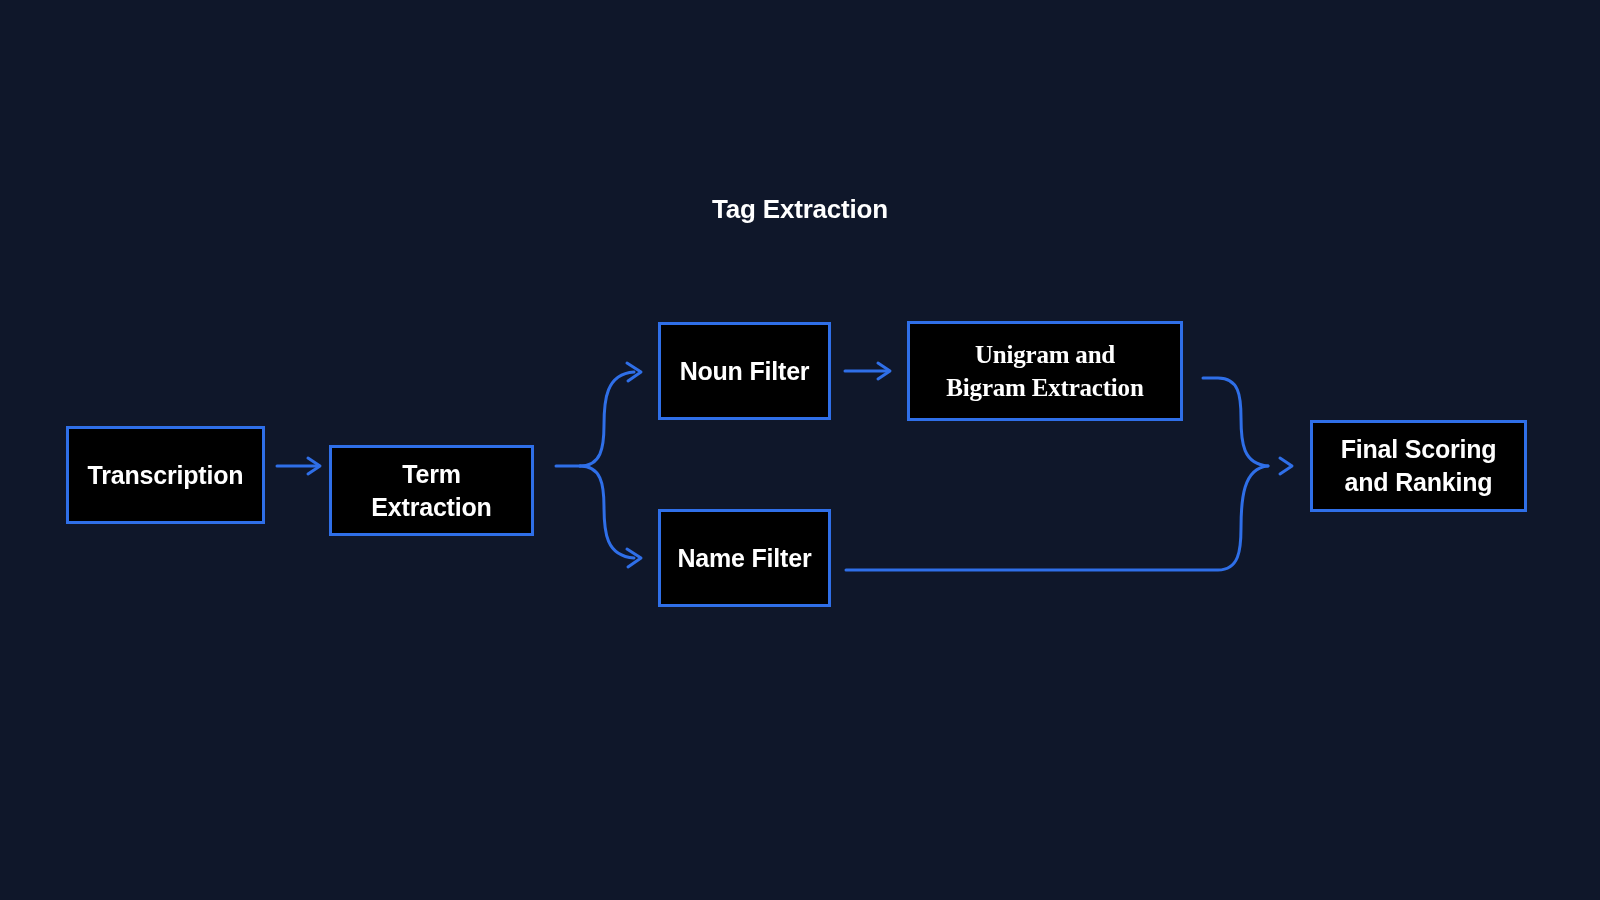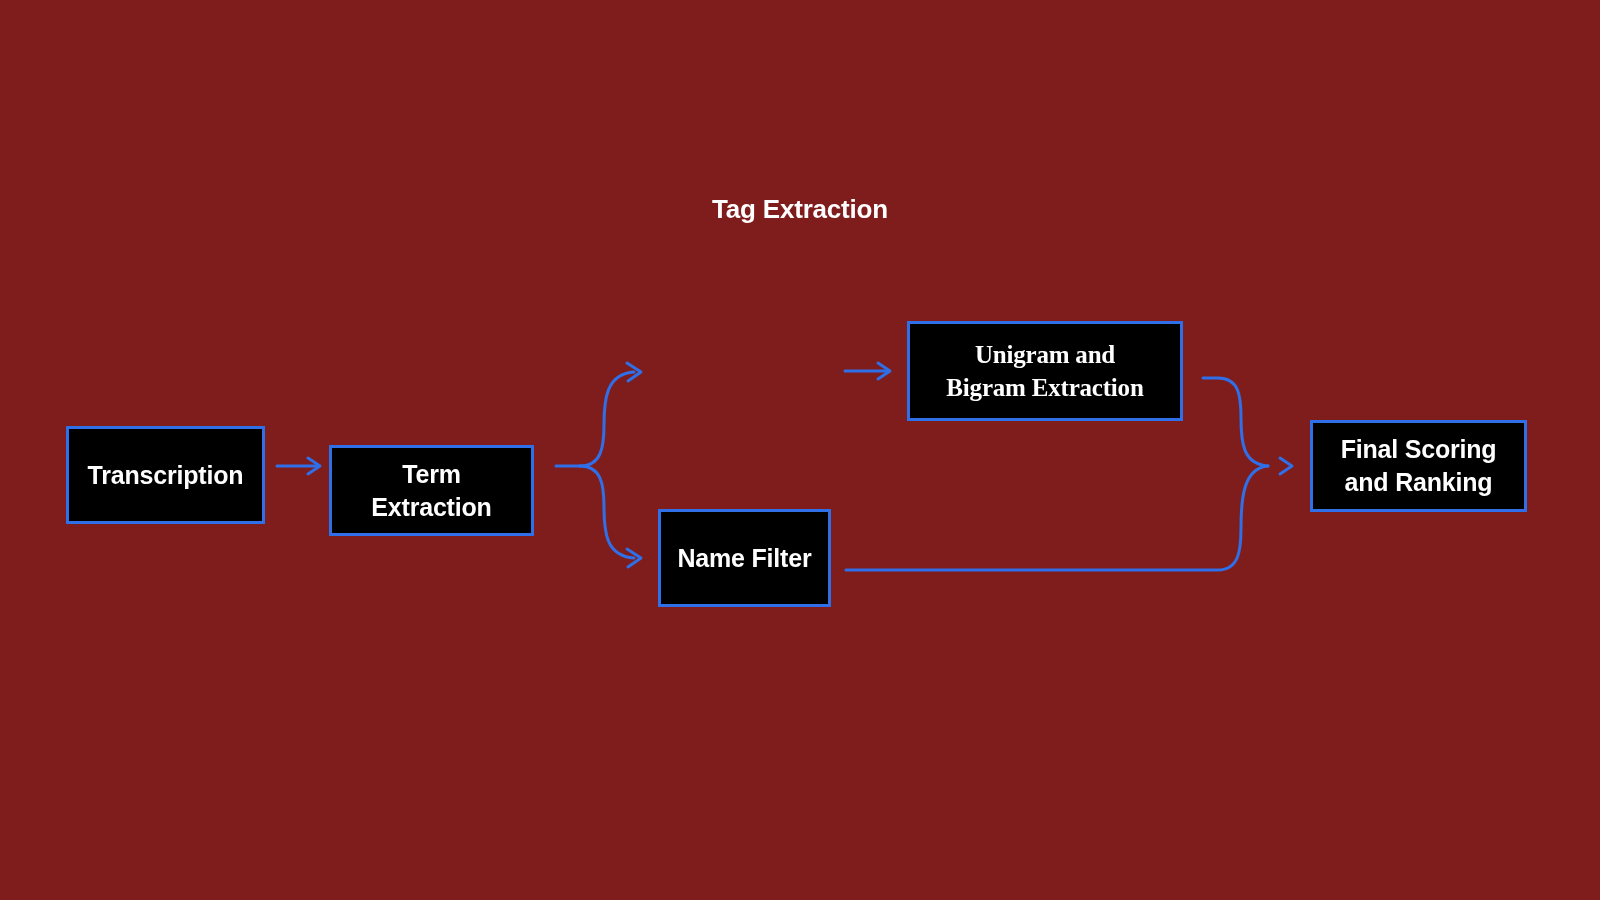--- a/index.html
+++ b/index.html
@@ -11,21 +11,21 @@
   body {
     width: 1600px;
     height: 900px;
     overflow: hidden;
     font-family: "Liberation Sans", sans-serif;
   }
   #canvas {
     position: relative;
     width: 1600px;
     height: 900px;
-    background: #7f1d1d;
+    background: #0f172a;
   }
 
   
   .diagram-title {
     position: absolute;
     left: 0;
     top: 192px;
     width: 1600px;
     text-align: center;
     color: #ffffff;
@@ -131,20 +131,23 @@
 
   <div class="node" id="node-transcription">
     <span class="node-label">Transcription</span>
   </div>
 
   <div class="node" id="node-term-extraction">
     <span class="node-label">Term
 Extraction</span>
   </div>
 
+  <div class="node" id="node-noun-filter">
+    <span class="node-label">Noun Filter</span>
+  </div>
 
   <div class="node" id="node-unigram-bigram">
     <span class="node-label">Unigram and
 Bigram Extraction</span>
   </div>
 
   <div class="node" id="node-name-filter">
     <span class="node-label">Name Filter</span>
   </div>
 

